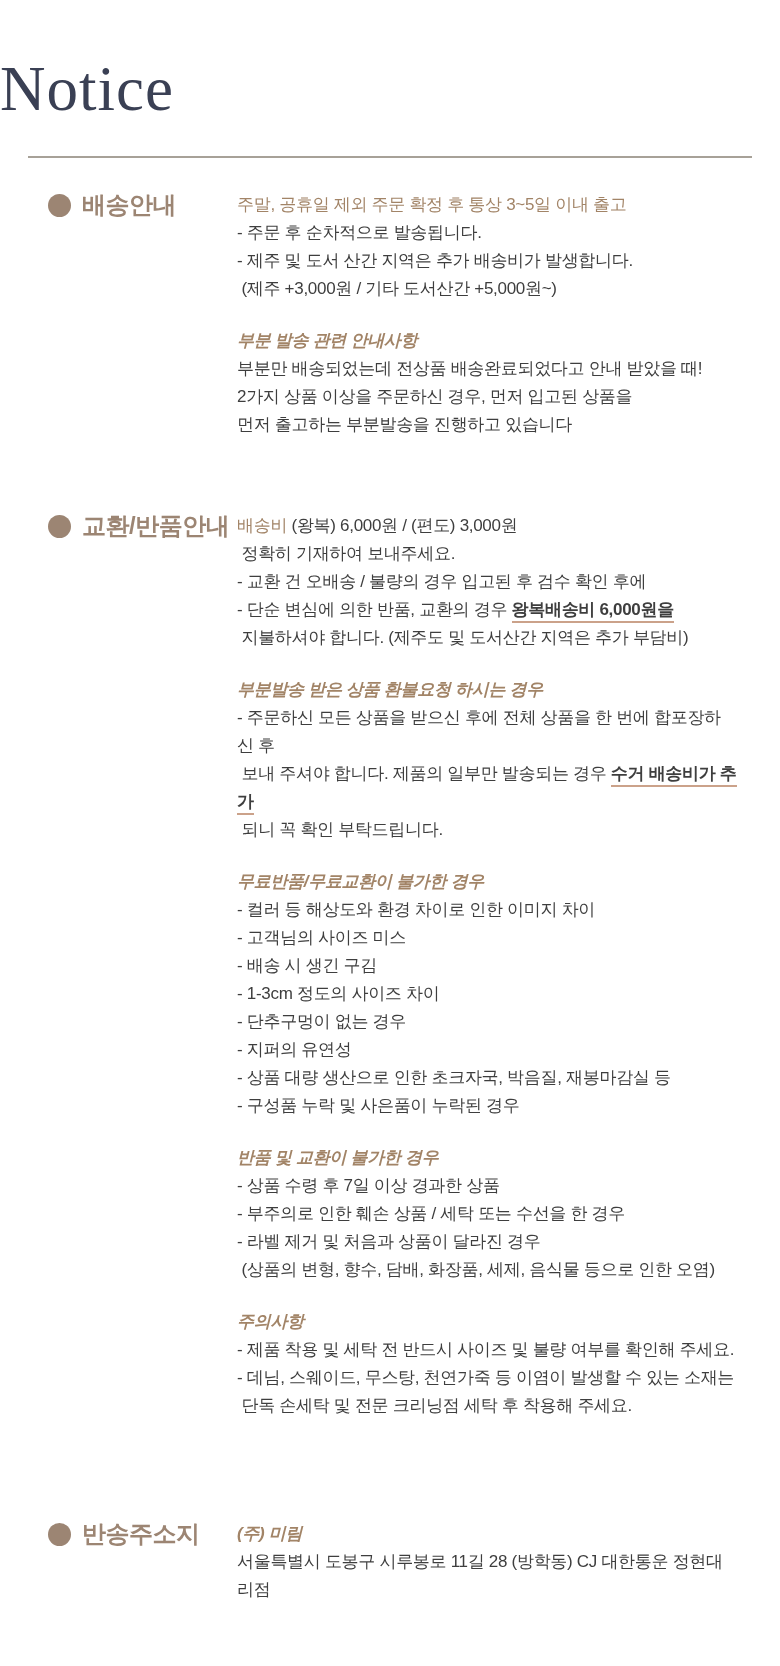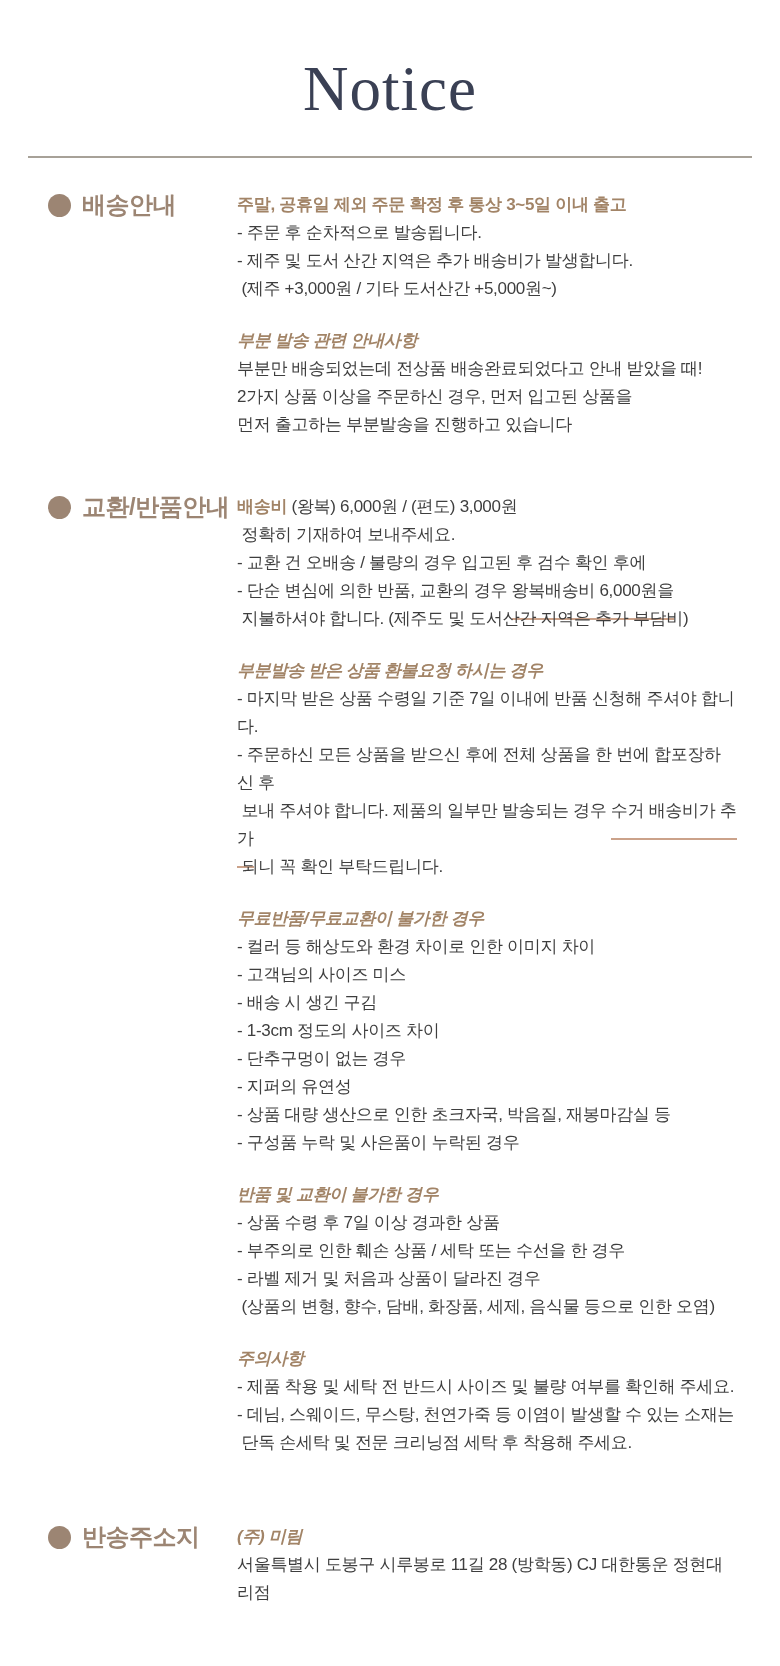--- a/index.html
+++ b/index.html
@@ -16,36 +16,36 @@
   body{
     width:780px;
     min-height:1666px;
     background:var(--bg-color);
     font-family:"Liberation Sans","DejaVu Sans",sans-serif;
     color:var(--body-color);
   }
   .page{padding:52px 0 60px;}
   .title{
     margin:0;
-    text-align:center;
+    text-align:left;
     font-family:"Liberation Serif","DejaVu Serif",serif;
     font-weight:400;
     font-size:63px;
     line-height:74px;
     letter-spacing:1px;
     color:var(--title-color);
   }
   .divider{
     border:none;
     border-top:2px solid var(--divider-color);
     margin:30px 28px 0 28px;
   }
-  #sections > .section{margin-top:54px;}
+  #sections > .section{margin-top:73px;}
   #sections > .section:first-child{margin-top:33px;}
-  #sections > .section:last-child{margin-top:66px;}
+  #sections > .section:last-child{margin-top:100px;}
   .section{
     display:flex;
     align-items:flex-start;
     padding:0 43px 0 48px;
   }
   .section-label{
     flex:0 0 189px;
     display:flex;
     align-items:center;
     gap:11px;
@@ -69,22 +69,22 @@
     letter-spacing:-0.3px;
   }
   .block + .block{margin-top:24px;}
   .block-heading{
     color:var(--heading-color);
     font-weight:bold;
     white-space:pre-wrap;
     font-style:italic;
   }
   .line{white-space:pre-wrap;}
-  .seg.a{color:var(--heading-color);font-weight:bold;}
-  .seg.u{border-bottom:2px solid var(--underline-color);padding-bottom:18px;}
+  .seg.a{color:var(--heading-color);font-weight:normal;}
+  .seg.u{border-bottom:2px solid var(--underline-color);padding-bottom:2px;font-weight:bold;}
 </style>
 </head>
 <body>
 
 <div class="page">
   <h1 class="title">Notice</h1>
   <hr class="divider">
   <div id="sections">
       <div class="section">
         <div class="section-label">
@@ -114,21 +114,20 @@
         <div class="section-content">
           <div class="block">
             <div class="line"><span class="seg a">배송비</span><span class="seg n"> (왕복) 6,000원 / (편도) 3,000원</span></div>
             <div class="line"><span class="seg n"> 정확히 기재하여 보내주세요.</span></div>
             <div class="line"><span class="seg n">- 교환 건 오배송 / 불량의 경우 입고된 후 검수 확인 후에</span></div>
             <div class="line"><span class="seg n">- 단순 변심에 의한 반품, 교환의 경우 </span><span class="seg u">왕복배송비 6,000원을</span></div>
             <div class="line"><span class="seg n"> 지불하셔야 합니다. (제주도 및 도서산간 지역은 추가 부담비)</span></div>
           </div>
           <div class="block">
             <div class="block-heading">부분발송 받은 상품 환불요청 하시는 경우</div>
-            <div class="line"><span class="seg n">- 마지막 받은 상품 수령일 기준 7일 이내에 반품 신청해 주셔야 합니다.</span></div>
             <div class="line"><span class="seg n">- 주문하신 모든 상품을 받으신 후에 전체 상품을 한 번에 합포장하신 후</span></div>
             <div class="line"><span class="seg n"> 보내 주셔야 합니다. 제품의 일부만 발송되는 경우 </span><span class="seg u">수거 배송비가 추가</span></div>
             <div class="line"><span class="seg n"> 되니 꼭 확인 부탁드립니다.</span></div>
           </div>
           <div class="block">
             <div class="block-heading">무료반품/무료교환이 불가한 경우</div>
             <div class="line"><span class="seg n">- 컬러 등 해상도와 환경 차이로 인한 이미지 차이</span></div>
             <div class="line"><span class="seg n">- 고객님의 사이즈 미스</span></div>
             <div class="line"><span class="seg n">- 배송 시 생긴 구김</span></div>
             <div class="line"><span class="seg n">- 1-3cm 정도의 사이즈 차이</span></div>

